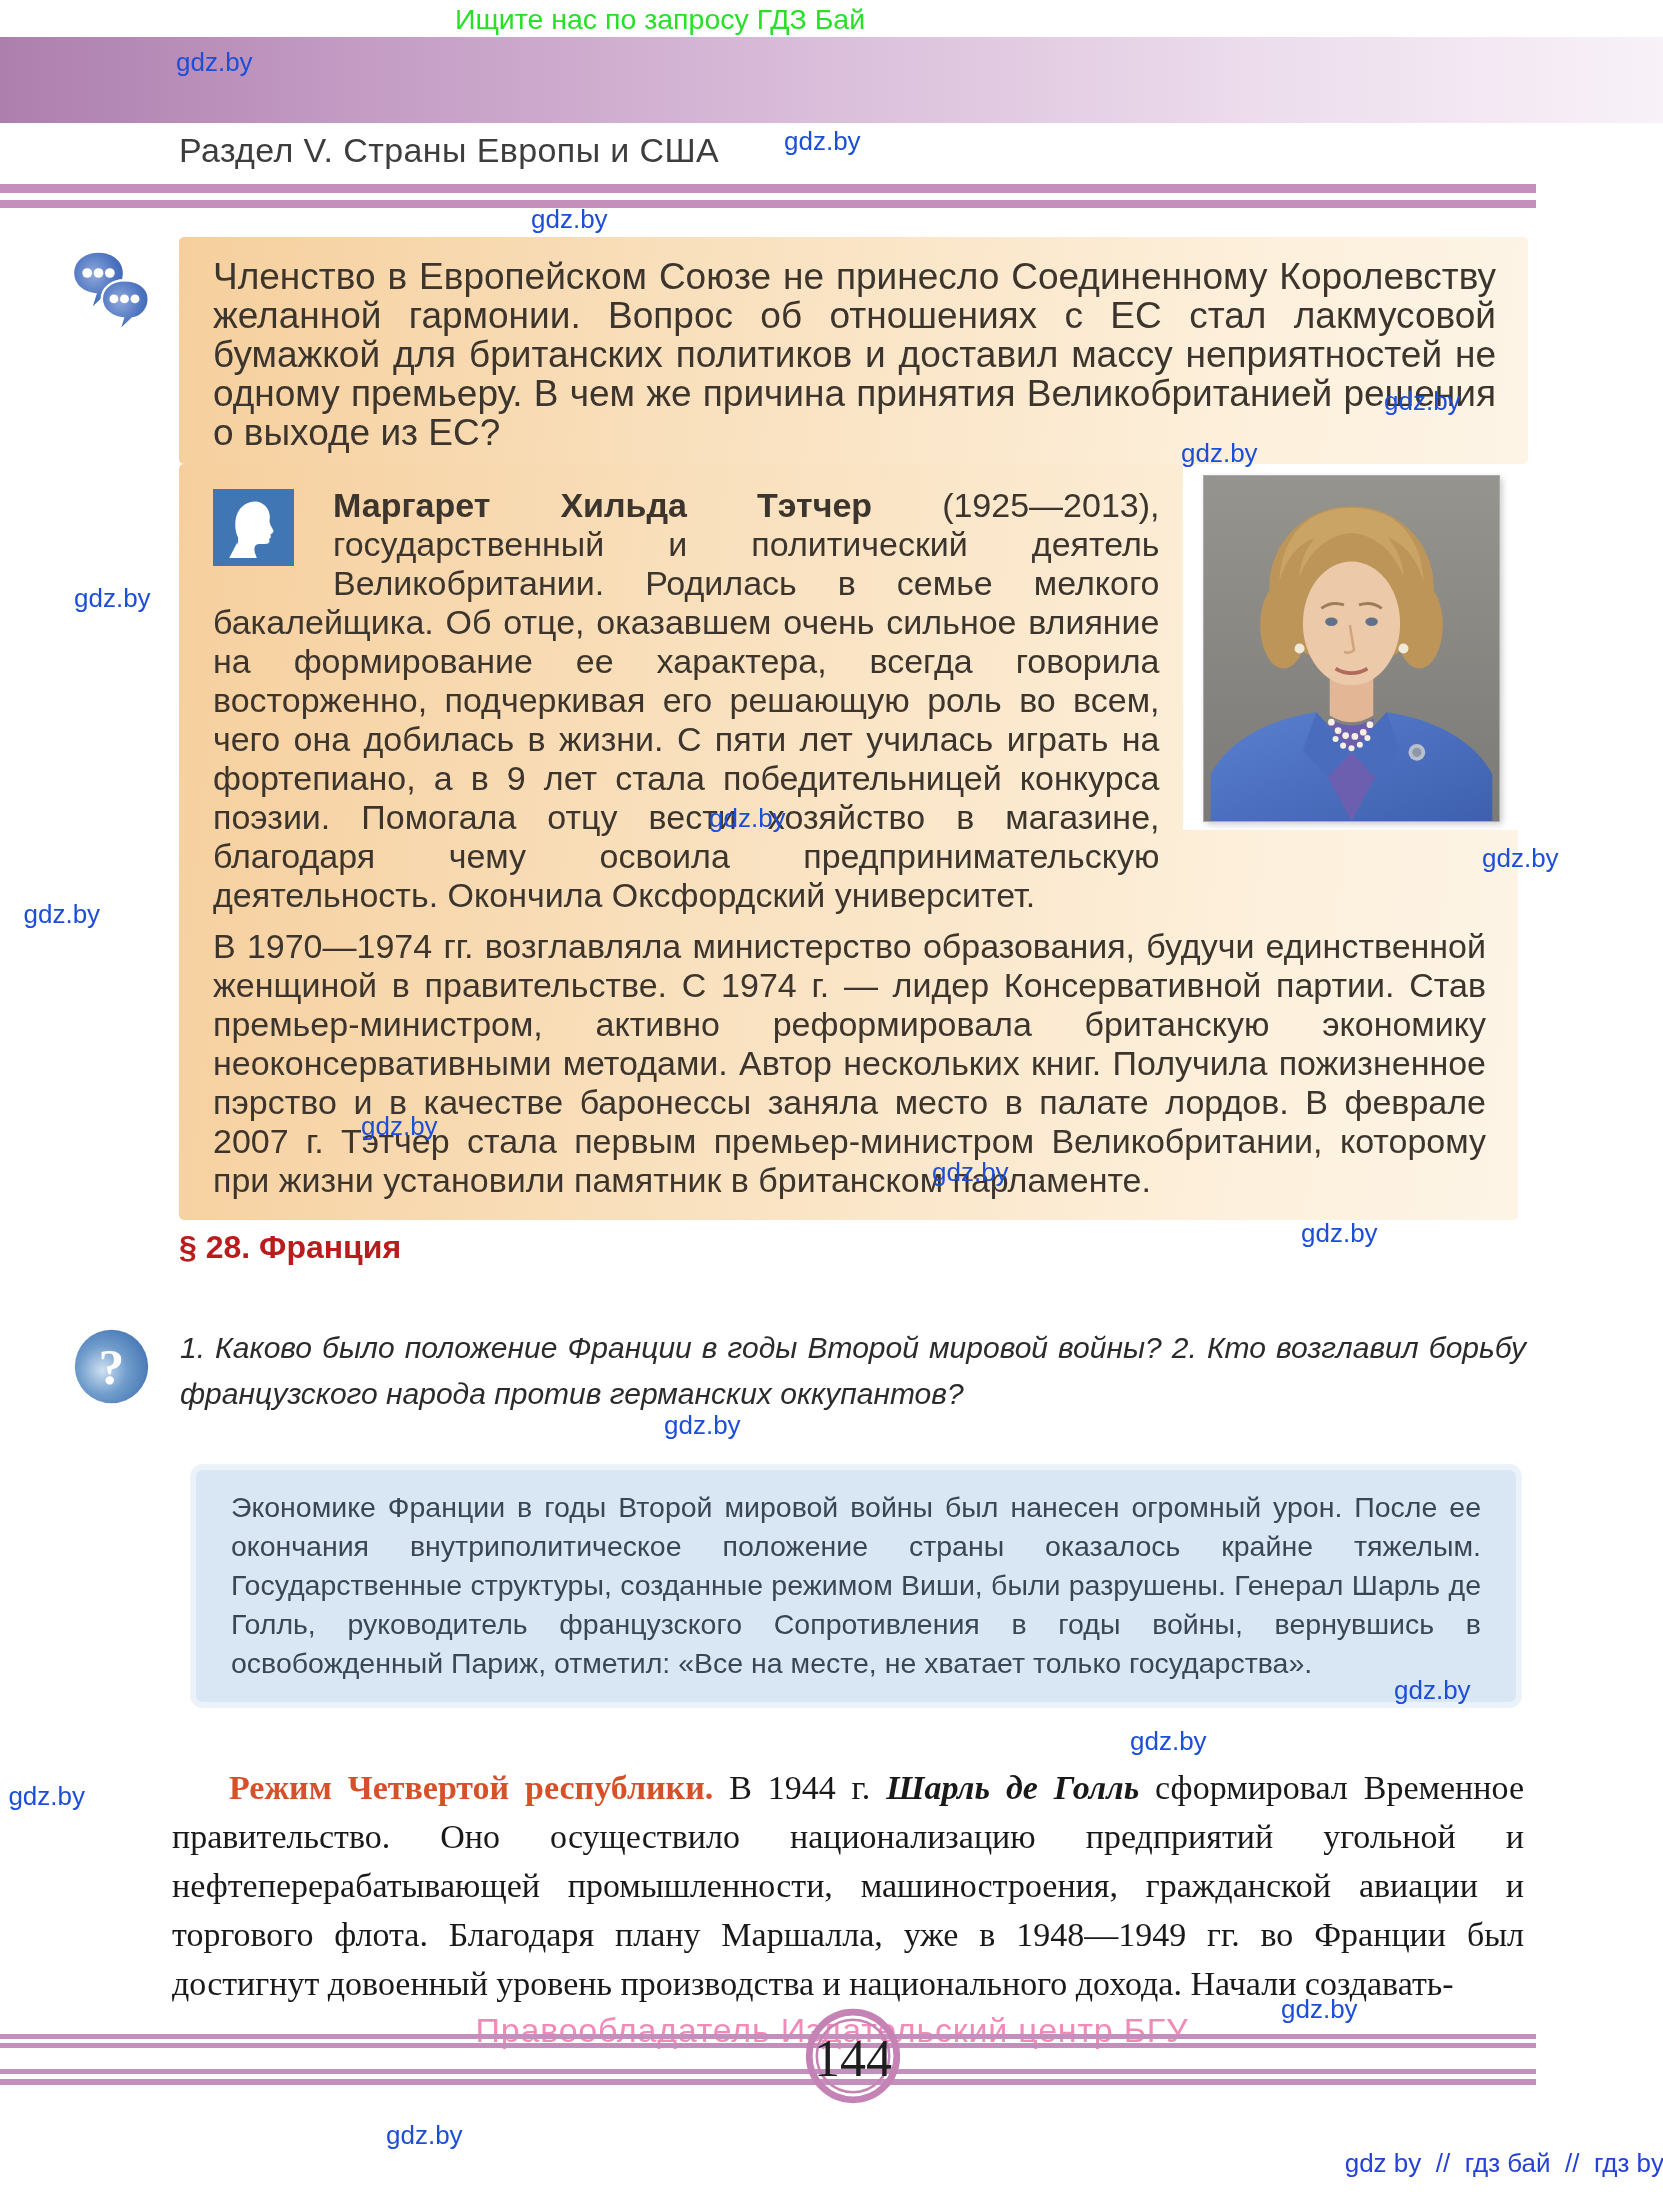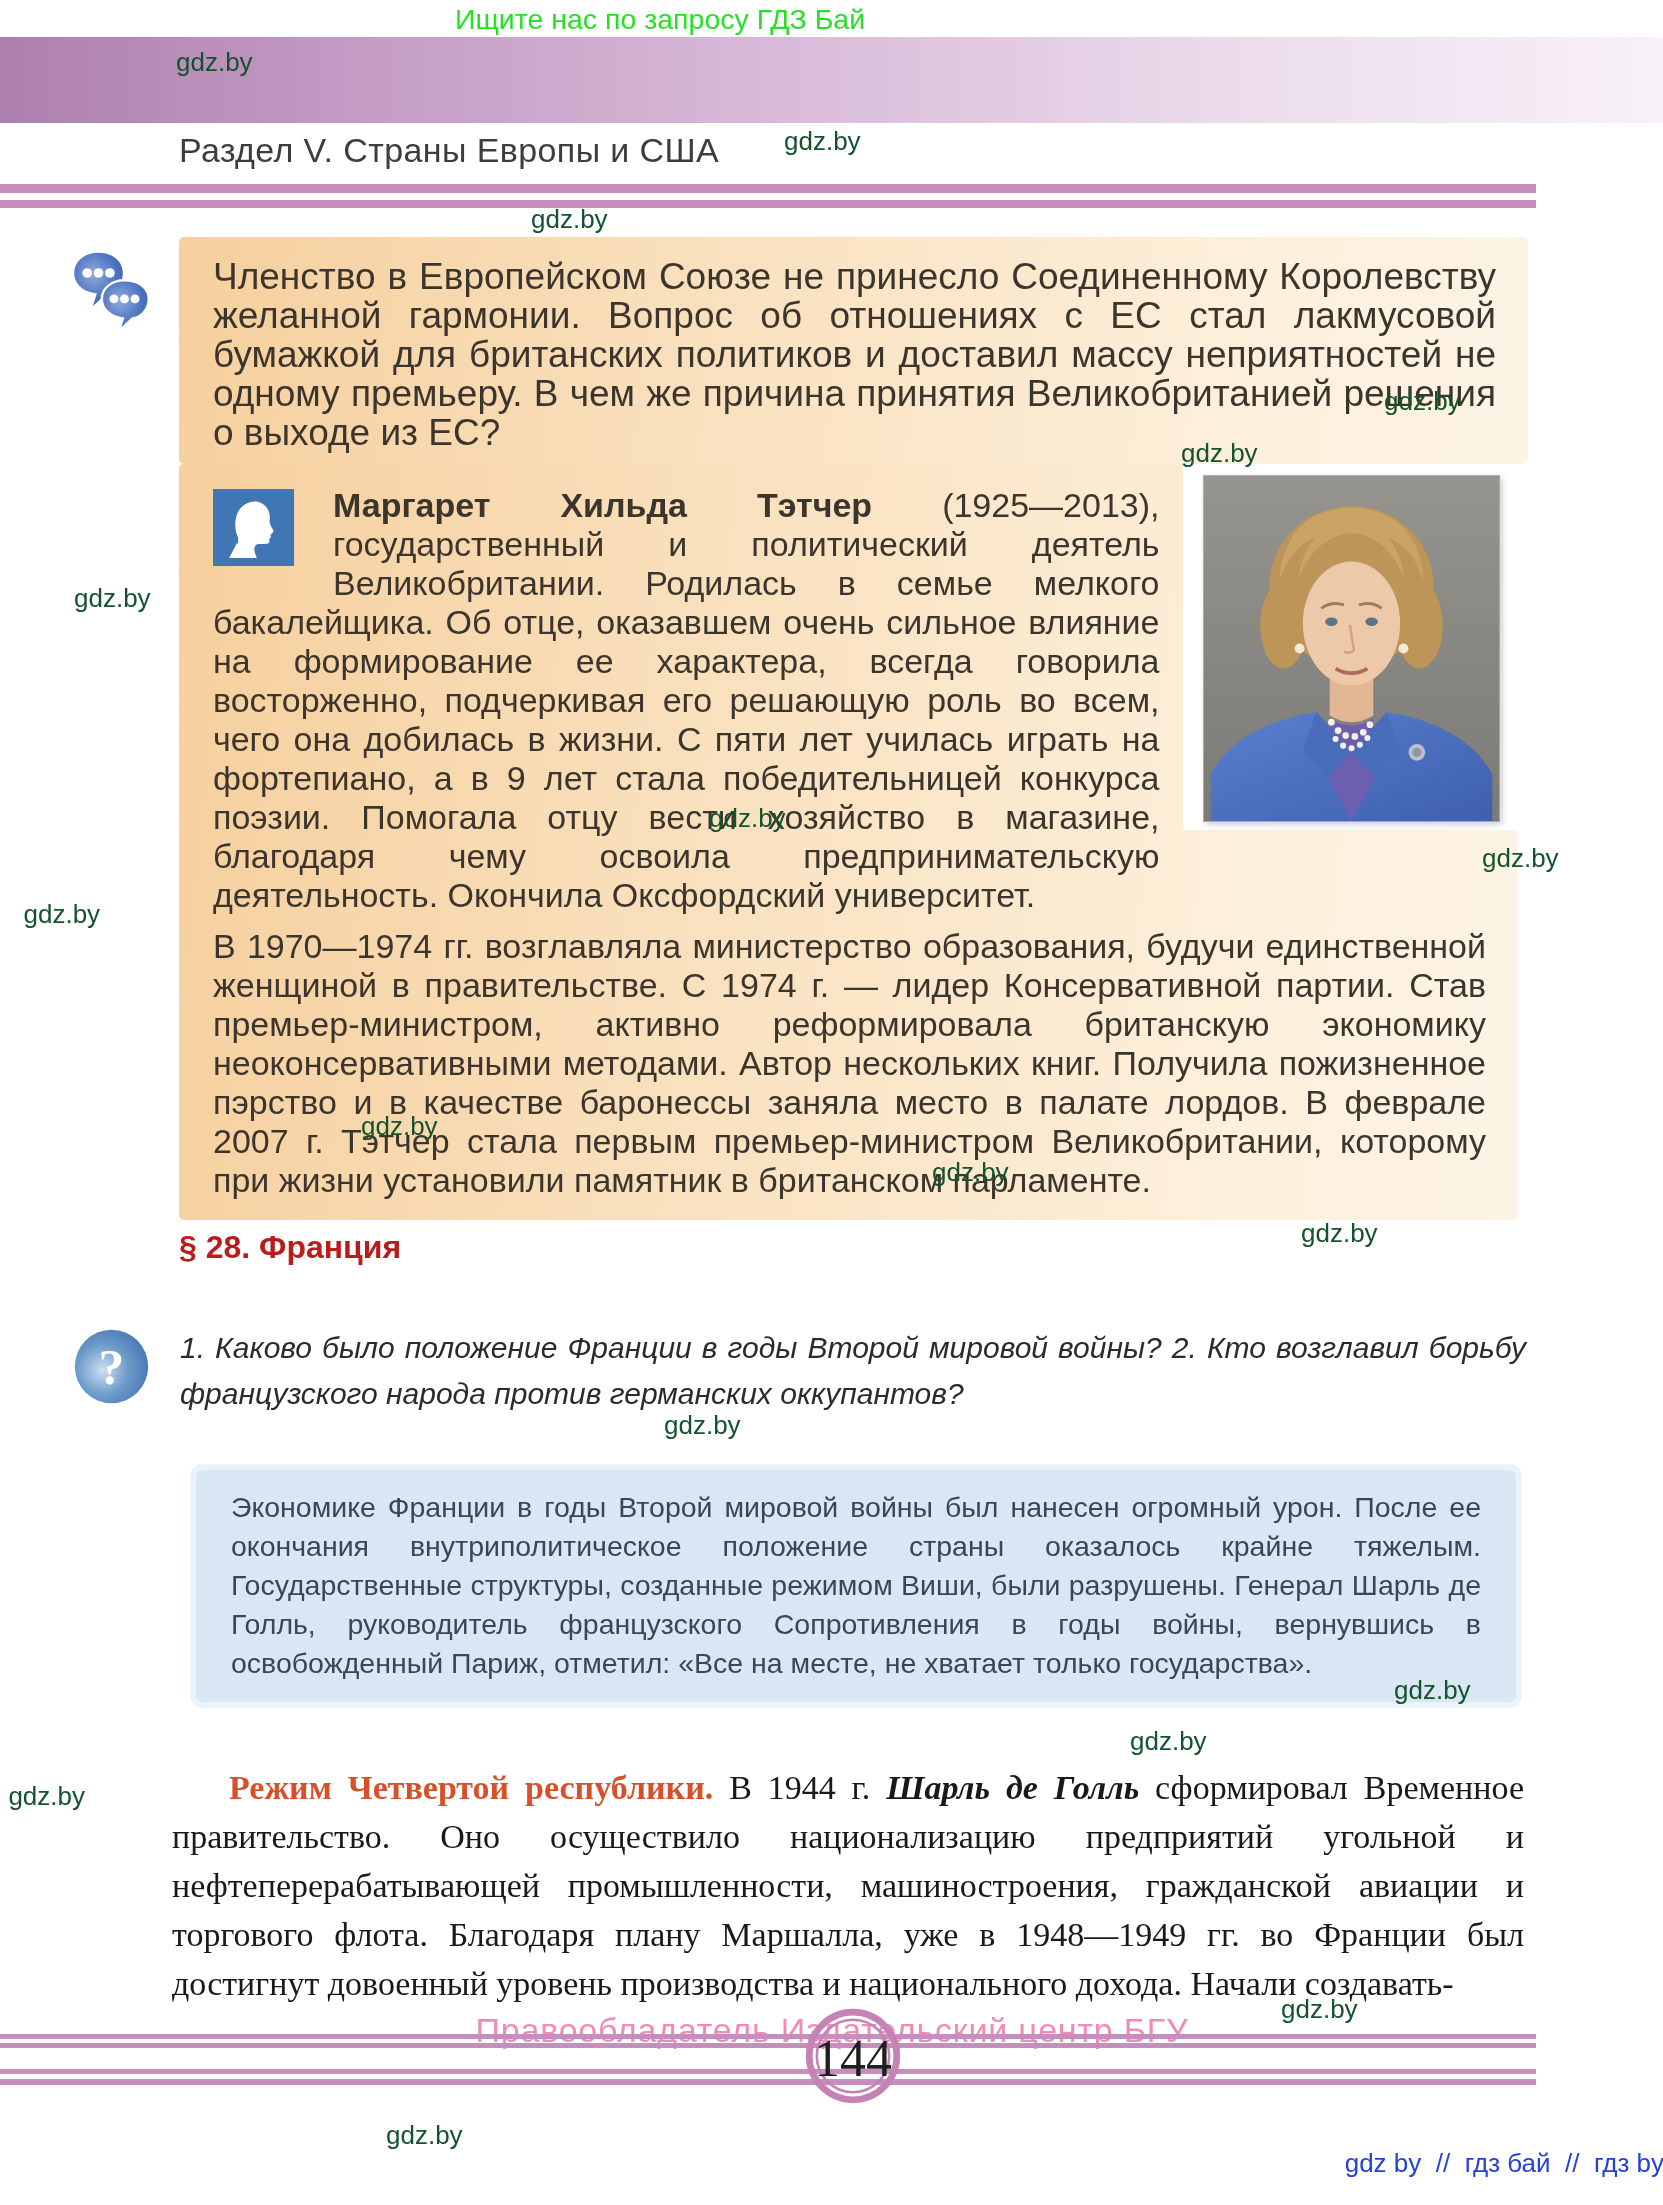--- a/index.html
+++ b/index.html
@@ -6,21 +6,21 @@
   body{
     width:1664px;height:2205px;position:relative;background:#ffffff;
     font-family:"Liberation Sans", sans-serif;color:#1a1a1a;overflow:hidden;
   }
   .abs{position:absolute;}
   
   .promo{top:3.4px;left:0;width:1320px;text-align:center;font-size:28.5px;font-weight:500;color:#27e027;}
   
   .header-bar{top:37px;left:0;width:1664px;height:86px;
     background:linear-gradient(90deg,#ad7fad 0%,#c49cc4 22%,#d9bcd9 48%,#ecdcec 75%,#f8f1f8 100%);}
-  .wm{font-size:26px;color:#14532d;white-space:nowrap;z-index:30;}
+  .wm{font-size:26px;color:#1d4ed8;white-space:nowrap;z-index:30;}
   .section-title{top:131px;left:179px;font-size:34px;color:#3d3d3d;letter-spacing:0.4px;white-space:nowrap;}
   .pinkline{left:0;width:1536px;background:#c48fbc;}
   
   .obox{background:linear-gradient(96deg,#f6cf9d 0%,#f9e0bd 38%,#fdf0dc 80%,#fdf4e6 100%);
     border-radius:5px;color:#3c352d;text-align:justify;}
   .box1{top:237px;left:179px;width:1349px;padding:20px 32px 12px 34px;font-size:37px;line-height:39px;box-sizing:border-box;}
   .box2{top:464px;left:179px;width:1339px;min-height:671px;padding:22px 32px 20px 34px;font-size:34px;line-height:39px;box-sizing:border-box;}
   .box2 p{margin:0;}
   .box2 p + p{margin-top:11.7px;}
   .bio-name{font-weight:bold;}

